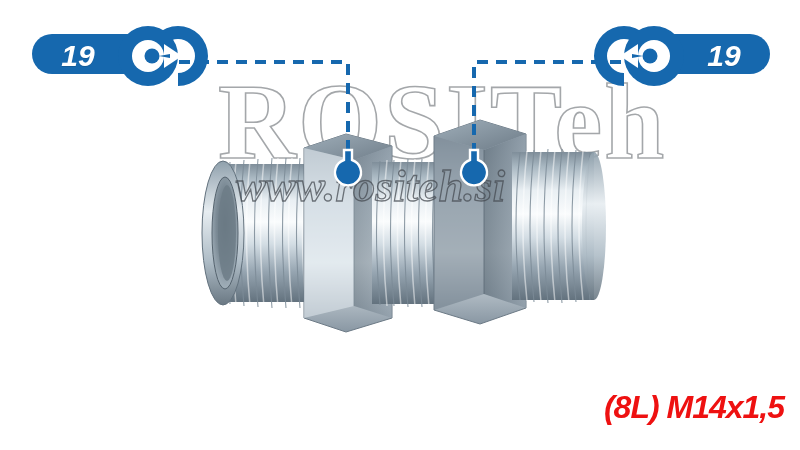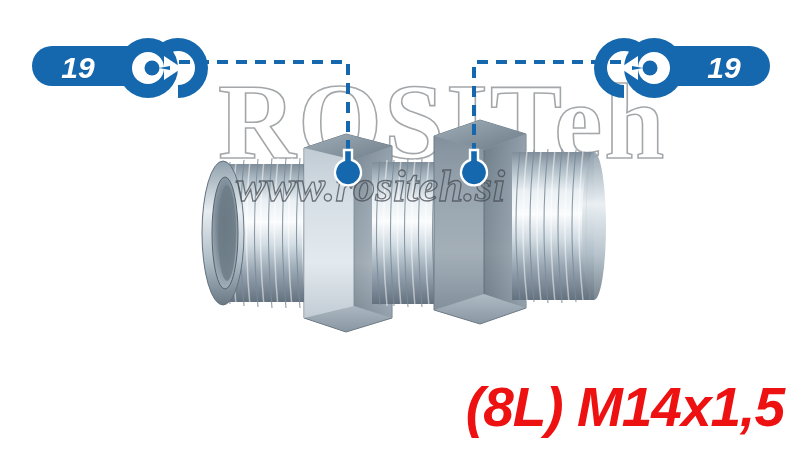--- a/index.html
+++ b/index.html
@@ -26,38 +26,38 @@
     z-index:6;pointer-events:none;
   }
 
   
   #product{position:absolute;left:196px;top:104px;width:412px;height:240px;z-index:4;}
 
   
   #annot{position:absolute;left:0;top:0;width:800px;height:450px;z-index:7;}
 
   
-  .wrench{position:absolute;top:36px;width:180px;height:64px;z-index:8;}
+  .wrench{position:absolute;top:24px;width:180px;height:64px;z-index:8;}
   #wrench-left{left:30px;}
   #wrench-right{left:592px;}
   .wrench svg{display:block;width:180px;height:64px;overflow:visible;}
   .wr-num{
     position:absolute;top:0;height:64px;width:84px;line-height:64px;
     text-align:center;color:#ffffff;font-style:italic;font-weight:700;
     font-size:30px;font-family:"Liberation Sans",sans-serif;
     text-shadow:0 1px 0 rgba(0,0,0,.12);
   }
   #wrench-left  .wr-num{left:6px;}
   #wrench-right .wr-num{left:90px;}
 
   
   #spec{
     position:absolute;right:16px;bottom:14px;z-index:9;
     font-family:"Liberation Sans",sans-serif;font-weight:700;font-style:italic;
-    font-size:55px;line-height:58px;letter-spacing:-1px;white-space:nowrap;
+    font-size:32px;line-height:58px;letter-spacing:-1px;white-space:nowrap;
   }
 </style>
 </head>
 <body>
 
 <div id="stage">
 
   <div class="wm-big">ROSITeh</div>
 
   <svg id="product" viewBox="0 0 412 240">

